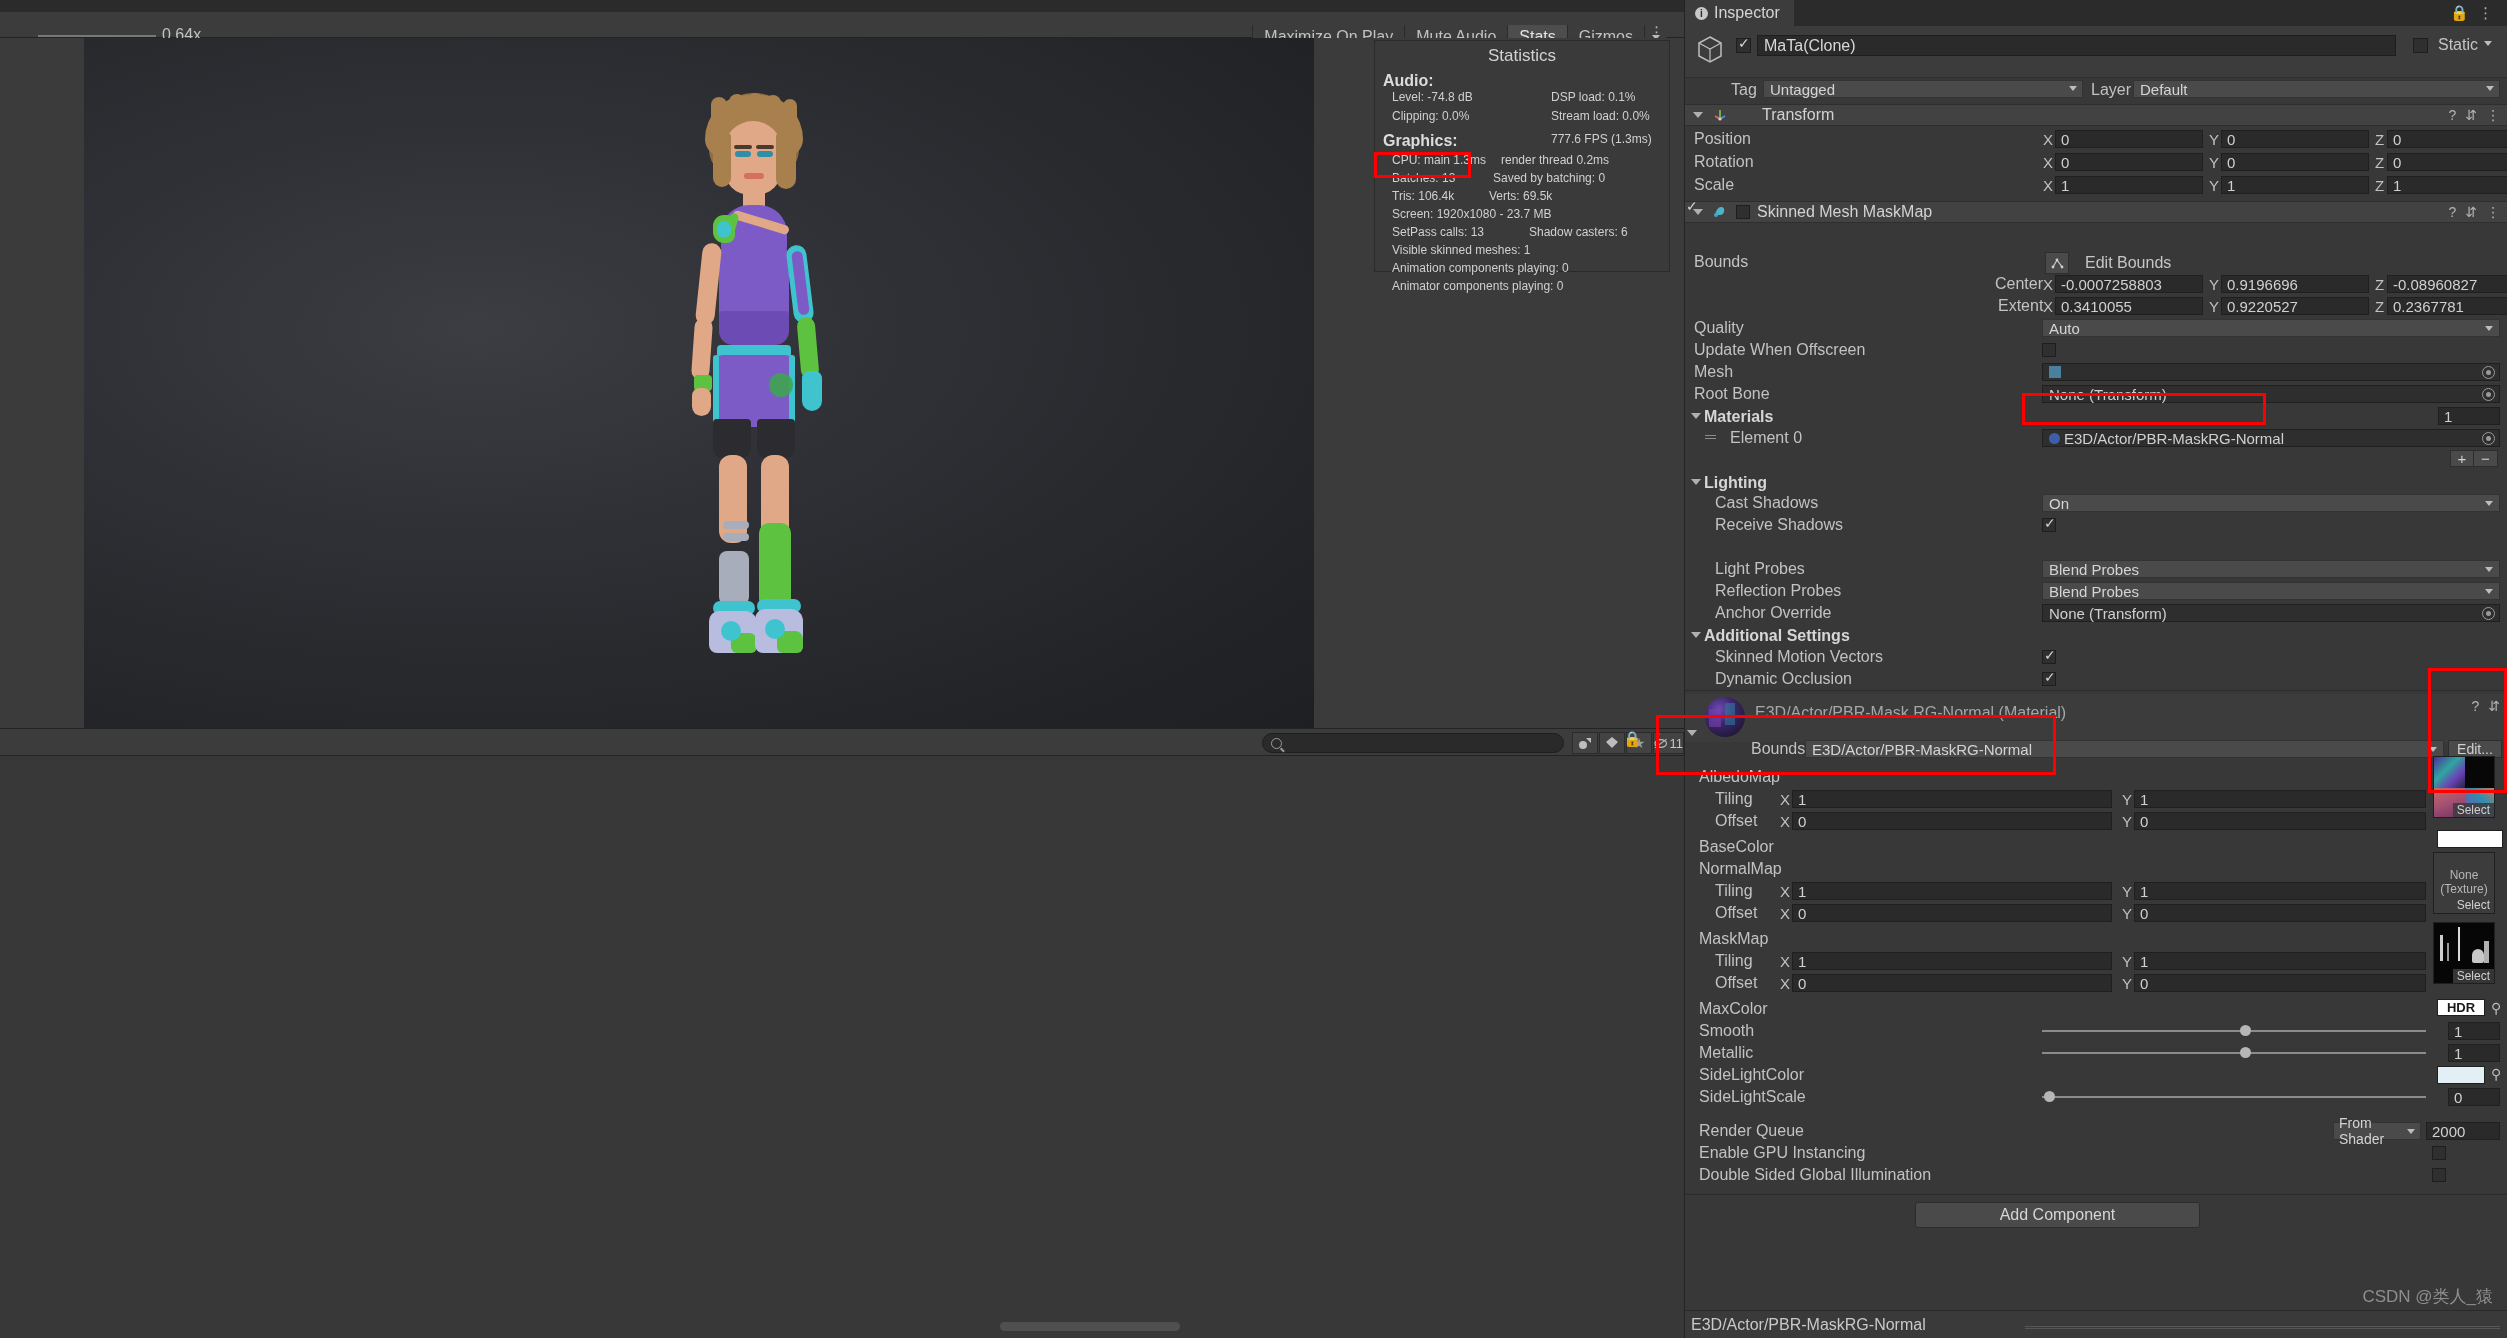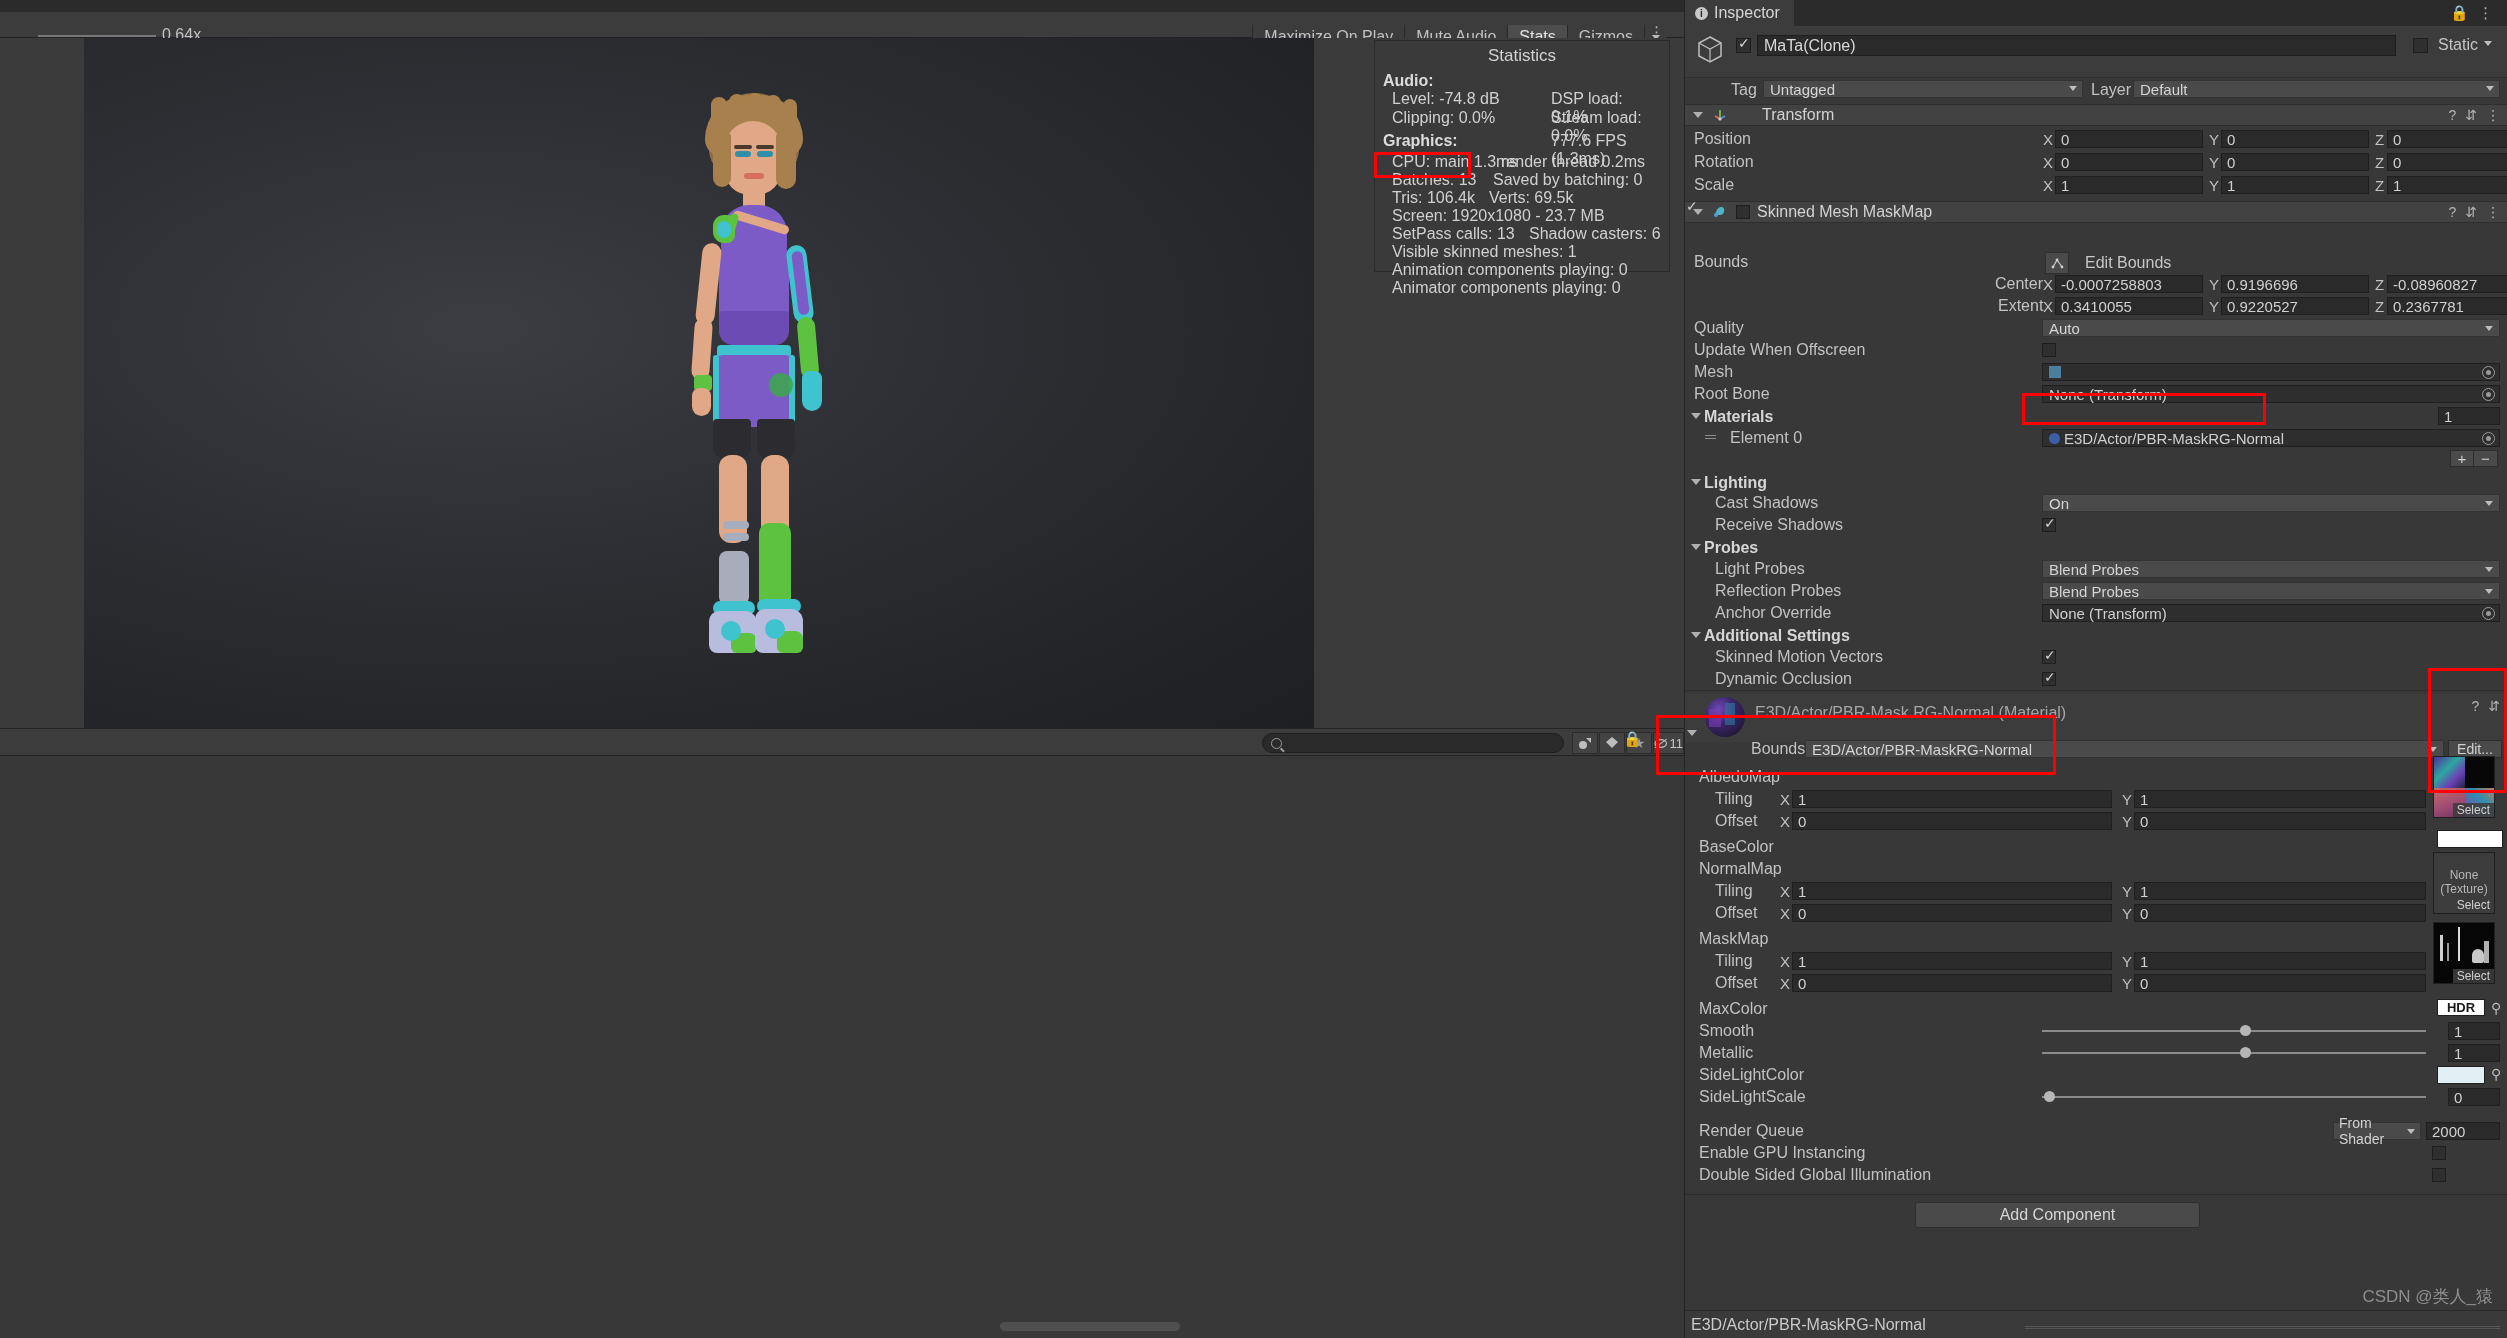--- a/index.html
+++ b/index.html
@@ -58,21 +58,21 @@
   #pb-lock{ position:absolute; right:42px; top:730px; font-size:15px; color:#b0b0b0; }
   #pb-dots{ position:absolute; right:18px; top:730px; font-size:15px; color:#b0b0b0; }
   #pb-body{ position:absolute; left:0; top:756px; width:1684px; height:582px; background:#383838; }
   .hscroll{ position:absolute; left:1000px; top:1322px; width:180px; height:9px; background:#4f4f4f; border-radius:5px; }
 
   
   #stats{ position:absolute; left:1374px; top:40px; width:296px; height:232px;
           background:#3a3a3a; border:1px solid #2a2a2a; }
   #stats-title{ text-align:center; font-size:17px; color:#d2d2d2; padding-top:5px; }
   .st-h{ font-weight:bold; color:#dcdcdc; font-size:16px; }
-  .st-t{ color:#d0d0d0; font-size:16px; }
+  .st-t{ color:#d0d0d0; font-size:12px; }
   #stats .block{ padding:0 8px; }
 
   
   .redbox{ position:absolute; border:3px solid #ff0000; pointer-events:none; z-index:40; }
 
   
   #inspector{ position:absolute; left:1684px; top:0; width:823px; height:1338px; background:#383838;
               border-left:1px solid #242424; }
 
   #insp-tabbar{ height:26px; background:#2b2b2b; display:flex; align-items:stretch; position:relative; }
@@ -523,24 +523,20 @@
       <div class="wide-f" style="left:357px;right:8px;top:2px;">
         <span>On</span>
         <span class="caret" style="position:absolute;right:6px;top:6px;"></span>
       </div>
     </div>
     <div class="prow" style="position:absolute;top:488px;width:823px;">
       <span class="pname" style="left:30px;">Receive Shadows</span>
       <div class="cbx ck" style="left:357px;top:4px;"></div>
     </div>
 
-    <div class="prow" style="position:absolute;top:510px;width:823px;">
-      <span class="tri" style="position:absolute;left:6px;top:8px;"></span>
-      <span class="sect" style="left:19px;top:3px;">Probes</span>
-    </div>
     <div class="prow" style="position:absolute;top:532px;width:823px;">
       <span class="pname" style="left:30px;">Light Probes</span>
       <div class="wide-f" style="left:357px;right:8px;top:2px;">
         <span>Blend Probes</span>
         <span class="caret" style="position:absolute;right:6px;top:6px;"></span>
       </div>
     </div>
     <div class="prow" style="position:absolute;top:554px;width:823px;">
       <span class="pname" style="left:30px;">Reflection Probes</span>
       <div class="wide-f" style="left:357px;right:8px;top:2px;">

